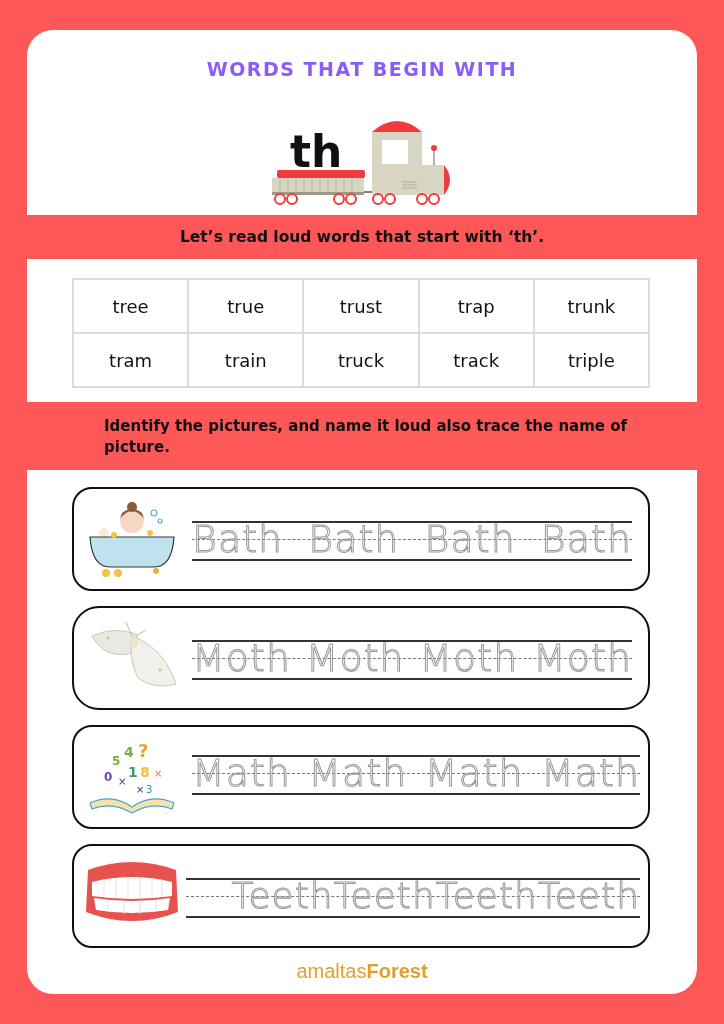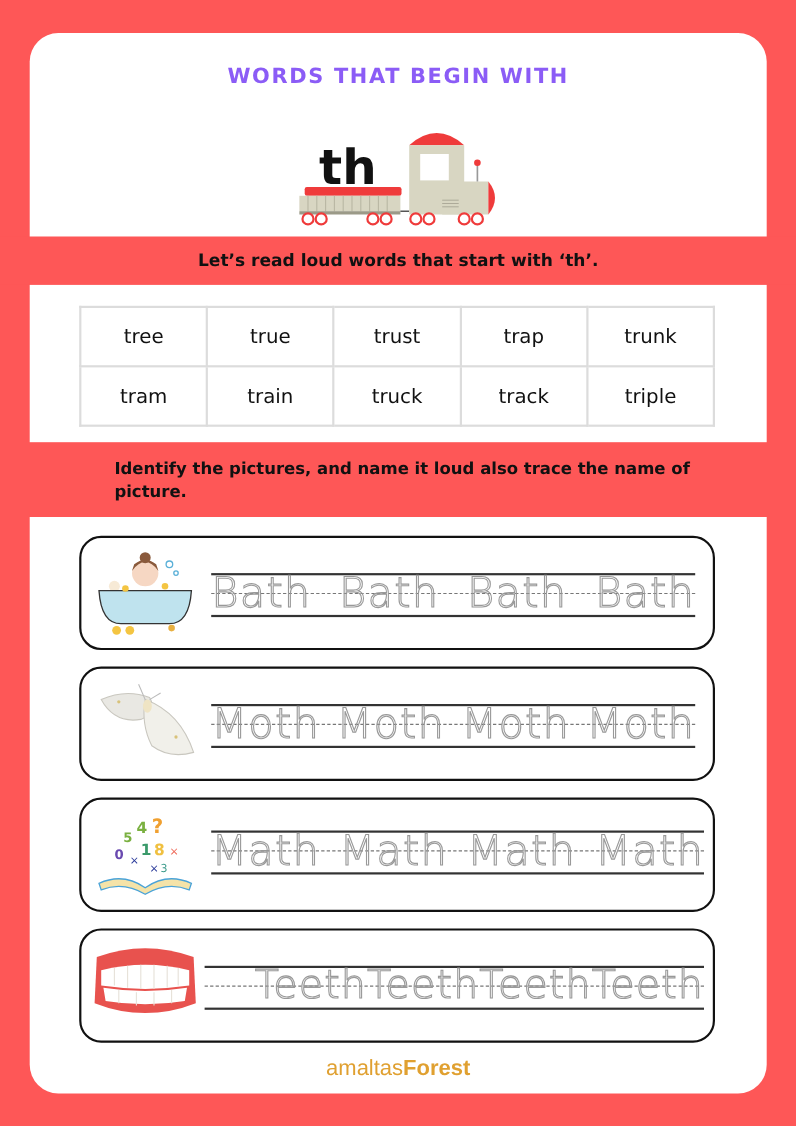--- a/index.html
+++ b/index.html
@@ -114,21 +114,21 @@
         <div class="bot"></div>
       <div class="trace">
         <span>Bath</span>
         <span>Bath</span>
         <span>Bath</span>
         <span>Bath</span>
       </div>
     </div>
   </div>
 
-  <div class="row-box" style="left:45px;top:576px;">
+  <div class="row-box" style="left:45px;top:576px;border-radius:27px;">
     <svg class="pic" viewBox="0 0 96 80">
       <path d="M8 18 Q30 8 52 16 Q60 30 44 36 Q20 40 8 18Z" fill="#e9e8e3" stroke="#c9c7bf" stroke-width="1"></path>
       <path d="M48 18 Q80 30 92 66 Q70 72 54 60 Q44 40 48 18Z" fill="#f1f0ea" stroke="#c9c7bf" stroke-width="1"></path>
       <ellipse cx="50" cy="24" rx="4" ry="6" fill="#efe4c4"></ellipse>
       <line x1="48" y1="18" x2="42" y2="4" stroke="#bbb" stroke-width="1"></line>
       <line x1="52" y1="18" x2="62" y2="12" stroke="#bbb" stroke-width="1"></line>
       <circle cx="24" cy="20" r="1.5" fill="#d8c27a"></circle>
         <circle cx="76" cy="52" r="1.5" fill="#d8c27a"></circle>
     </svg>
     <div class="lines">

